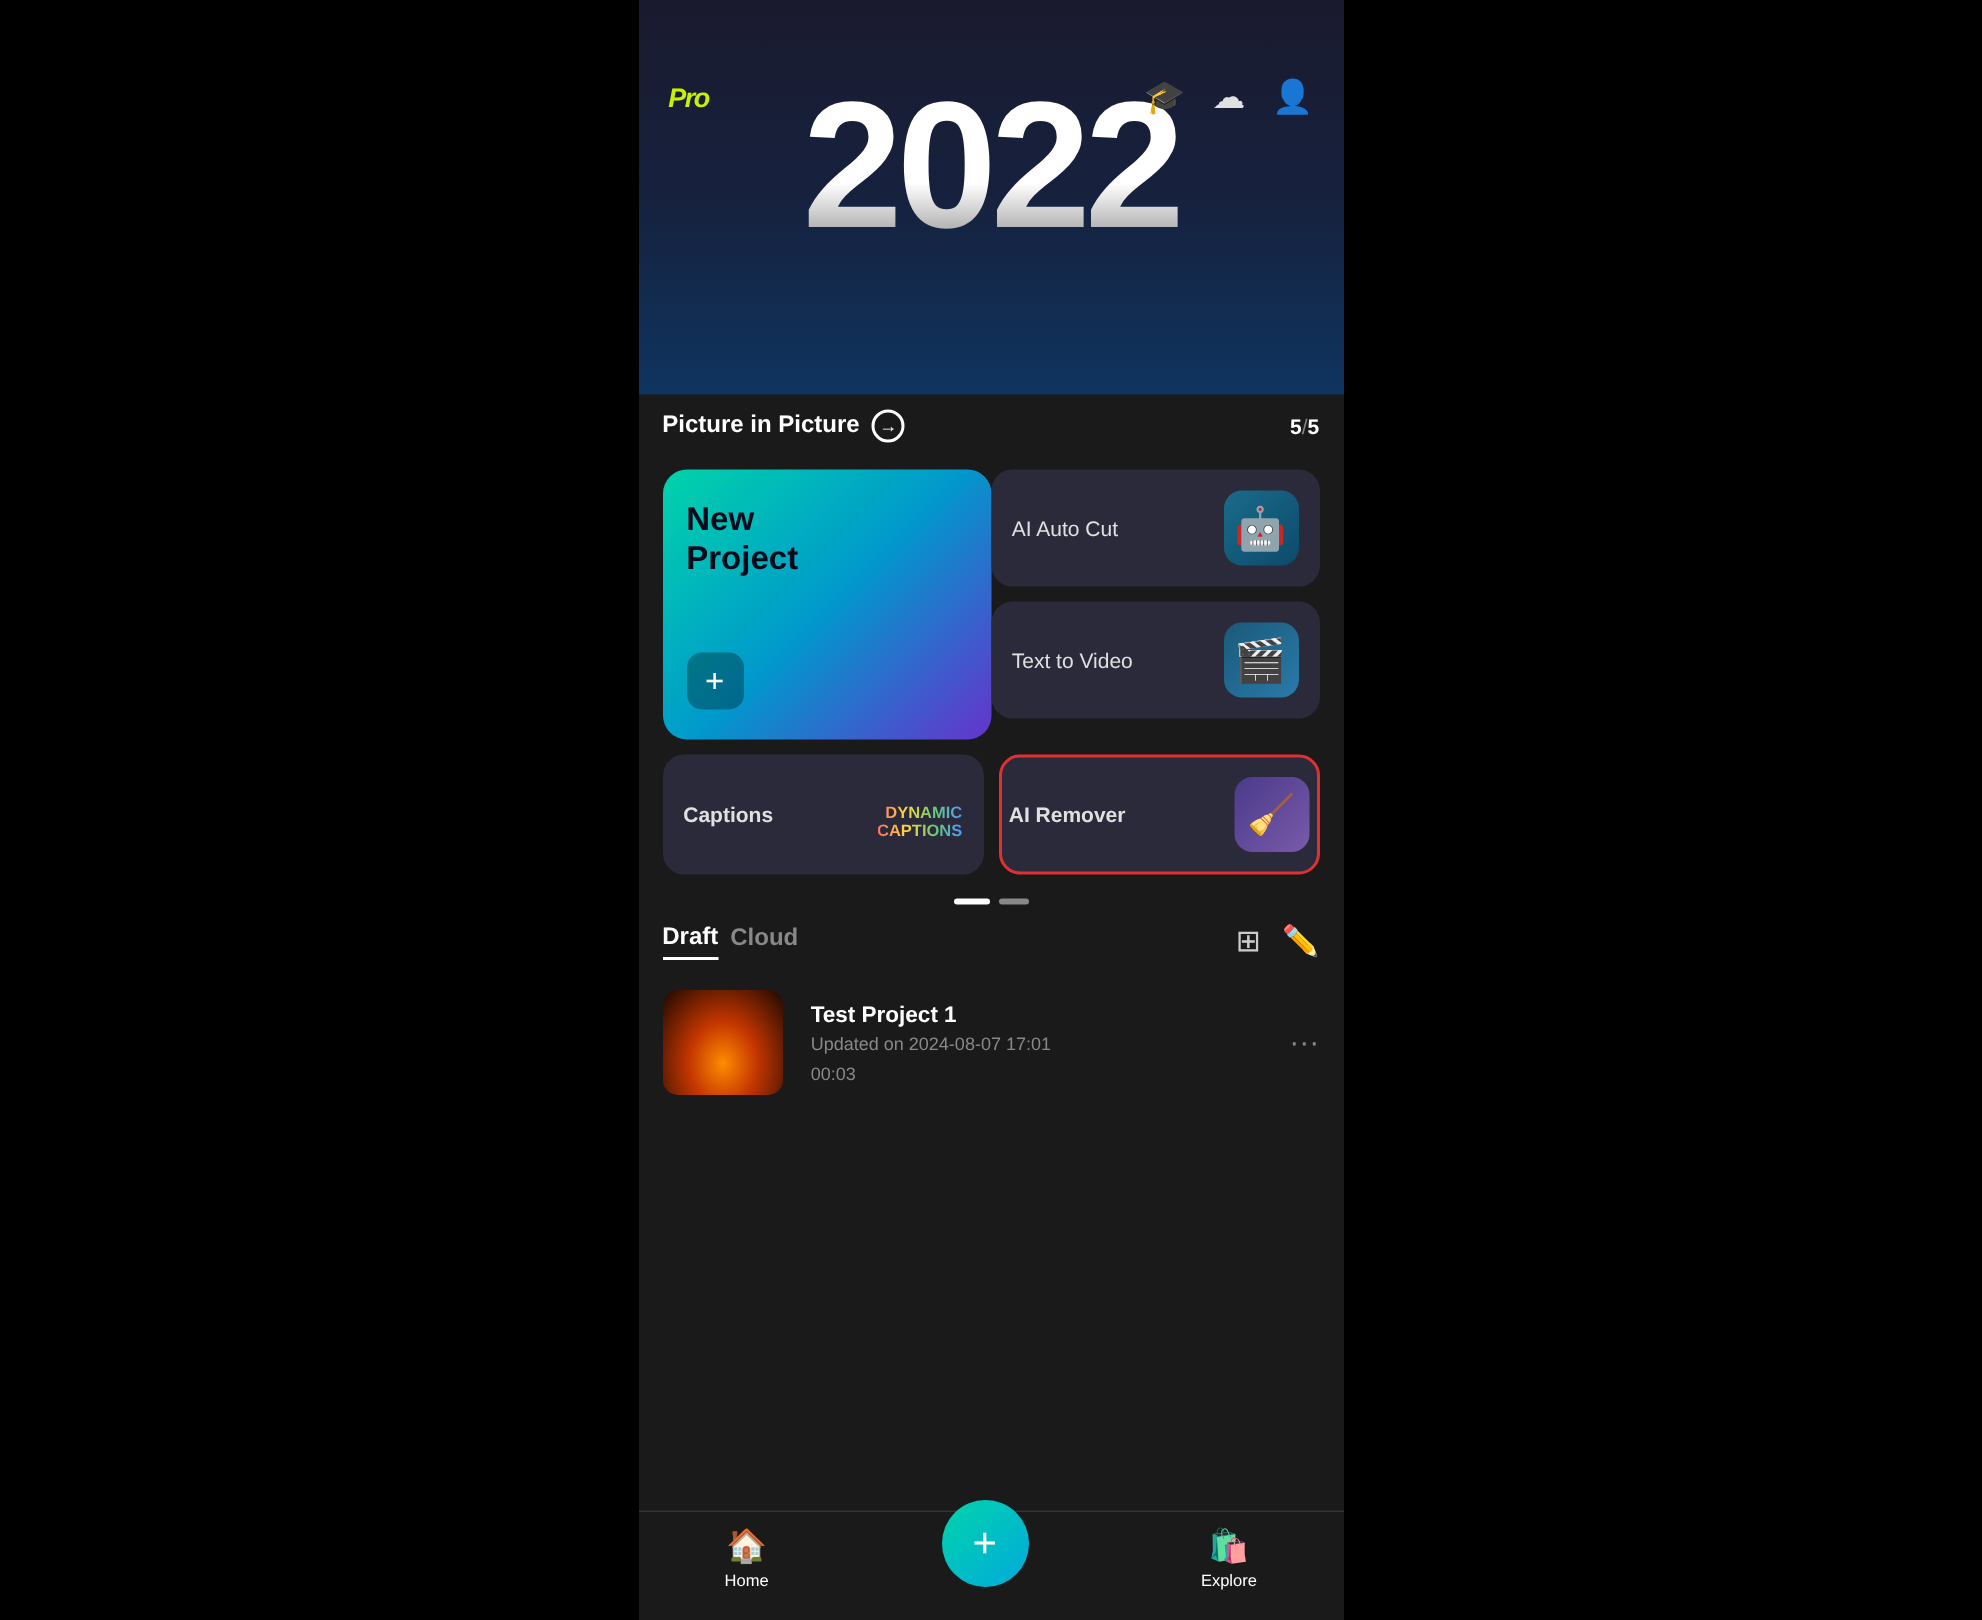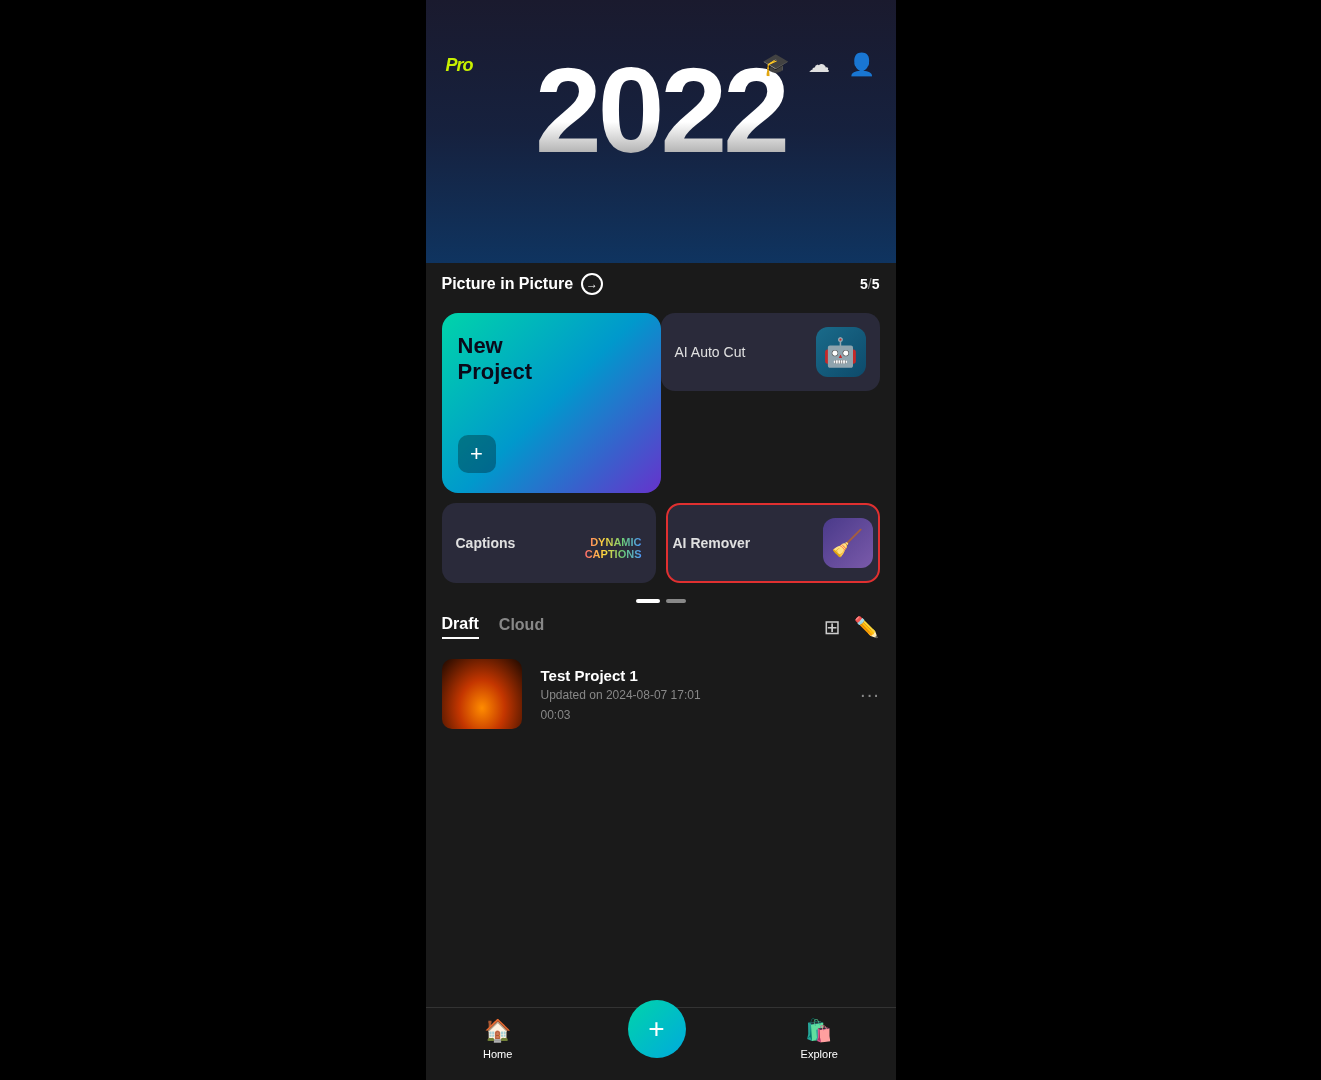--- a/index.html
+++ b/index.html
@@ -259,21 +259,21 @@
     }
     
     .draft-section {
       background: #1a1a1a;
       flex: 1;
       padding: 0 16px;
     }
     .draft-tabs {
       display: flex;
       align-items: center;
-      gap: 20px;
+      gap: 8px;
       margin-bottom: 12px;
     }
     .draft-tab {
       font-size: 16px;
       font-weight: 700;
       color: #fff;
       padding-bottom: 4px;
       border-bottom: 2px solid #fff;
       cursor: pointer;
     }
@@ -413,20 +413,24 @@
         </div>
       </div>
 
       <div class="right-cards">
 
         <div class="feature-card">
           <span class="feature-card-label">AI Auto Cut</span>
           <div class="feature-icon ai-autocut-icon">🤖</div>
         </div>
 
+        <div class="feature-card">
+          <span class="feature-card-label">Text to Video</span>
+          <div class="feature-icon text-video-icon">🎬</div>
+        </div>
 
       </div>
     </div>
   </div>
 
   <div class="bottom-cards">
 
     <div class="captions-card">
       <span class="captions-label">Captions</span>
       <div style="text-align:right;">

